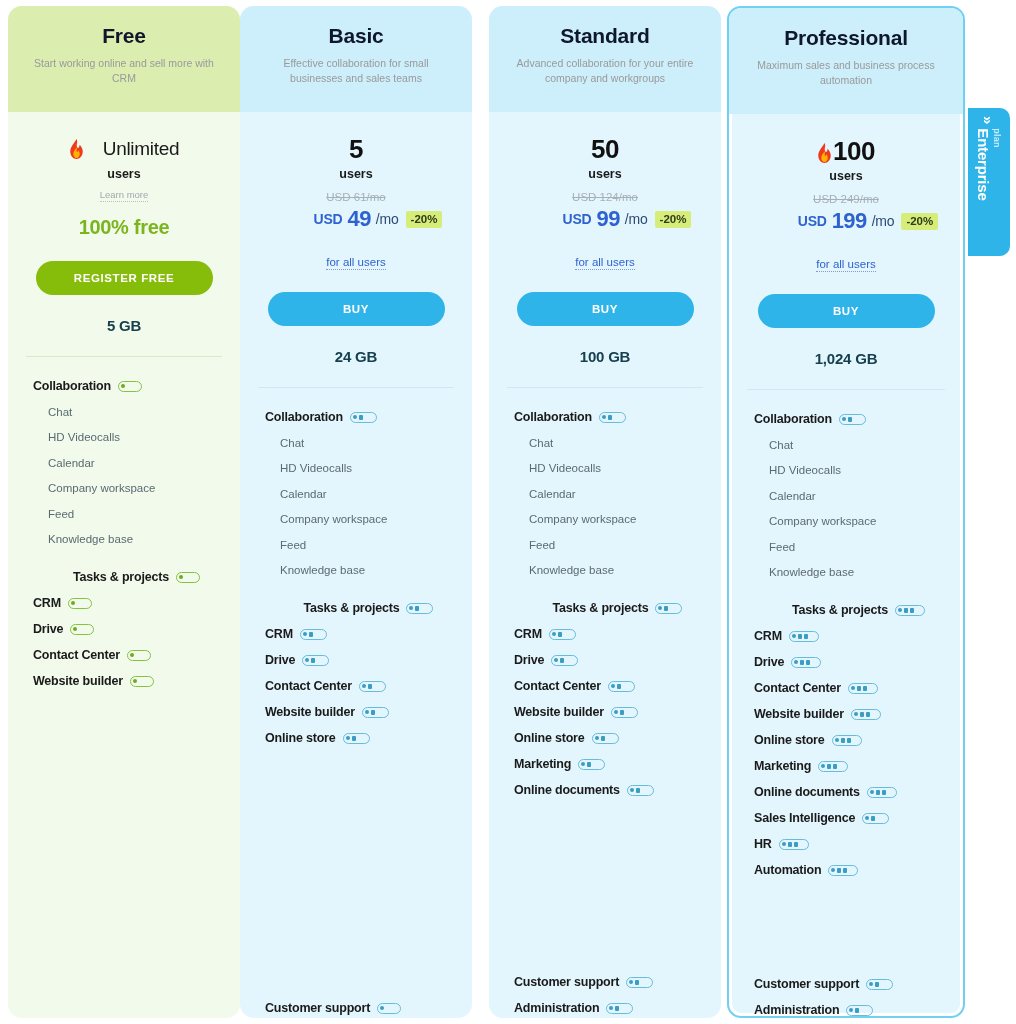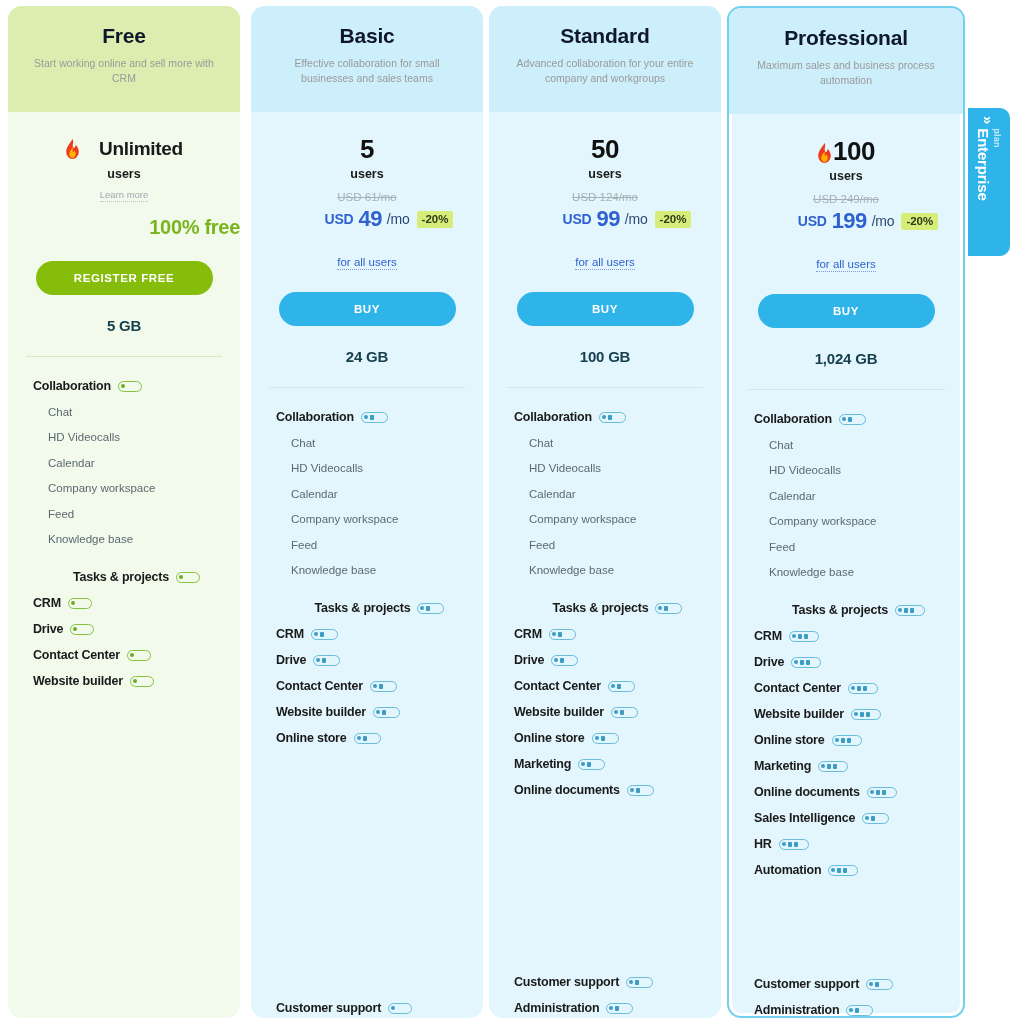--- a/index.html
+++ b/index.html
@@ -20,21 +20,21 @@
   
   .card {
     position: absolute;
     top: 6px;
     width: 232px;
     height: 1012px;
     border-radius: 14px;
     overflow: hidden;
   }
   .card.c0 { left: 8px;  background: #f2faeb; }
-  .card.c1 { left: 251px; background: #e4f6fd; }
+  .card.c1 { left: 240px; background: #e4f6fd; }
   .card.c2 { left: 489px; background: #e4f6fd; }
   .card.c3 {
     left: 727px;
     width: 238px;
     background: #e4f6fd;
     border: 2px solid #6fd0ef;
     box-shadow: 0 0 0 3px #ffffff inset;
   }
 
   .card-head {
@@ -73,21 +73,21 @@
     line-height: 1;
     letter-spacing: -0.5px;
     display: flex;
     align-items: center;
     justify-content: center;
     gap: 1px;
     height: 29px;
   }
   .seat-unlimited {
     font-size: 19px;
-    font-weight: bold;
+    font-weight: normal;
     color: #1a1a1a;
     letter-spacing: -0.3px;
     display: flex;
     align-items: center;
     justify-content: center;
     gap: 19px;
     height: 29px;
   }
   .flame { display: inline-block; width: 15px; height: 20px; flex: none; }
   .seat-label {
@@ -104,21 +104,20 @@
     border-bottom: 1px dotted #b9c0c4;
     padding-bottom: 1px;
     cursor: pointer;
   }
   .free-headline {
     font-size: 20px;
     font-weight: bold;
     color: #7ab51d;
     margin-top: 14px;
     letter-spacing: -0.3px;
-    text-align: right;
   }
   .old-price {
     font-size: 11.5px;
     color: #a6b0b6;
     text-decoration: line-through;
     margin-top: 10px;
   }
   .price-row {
     display: flex;
     align-items: center;

